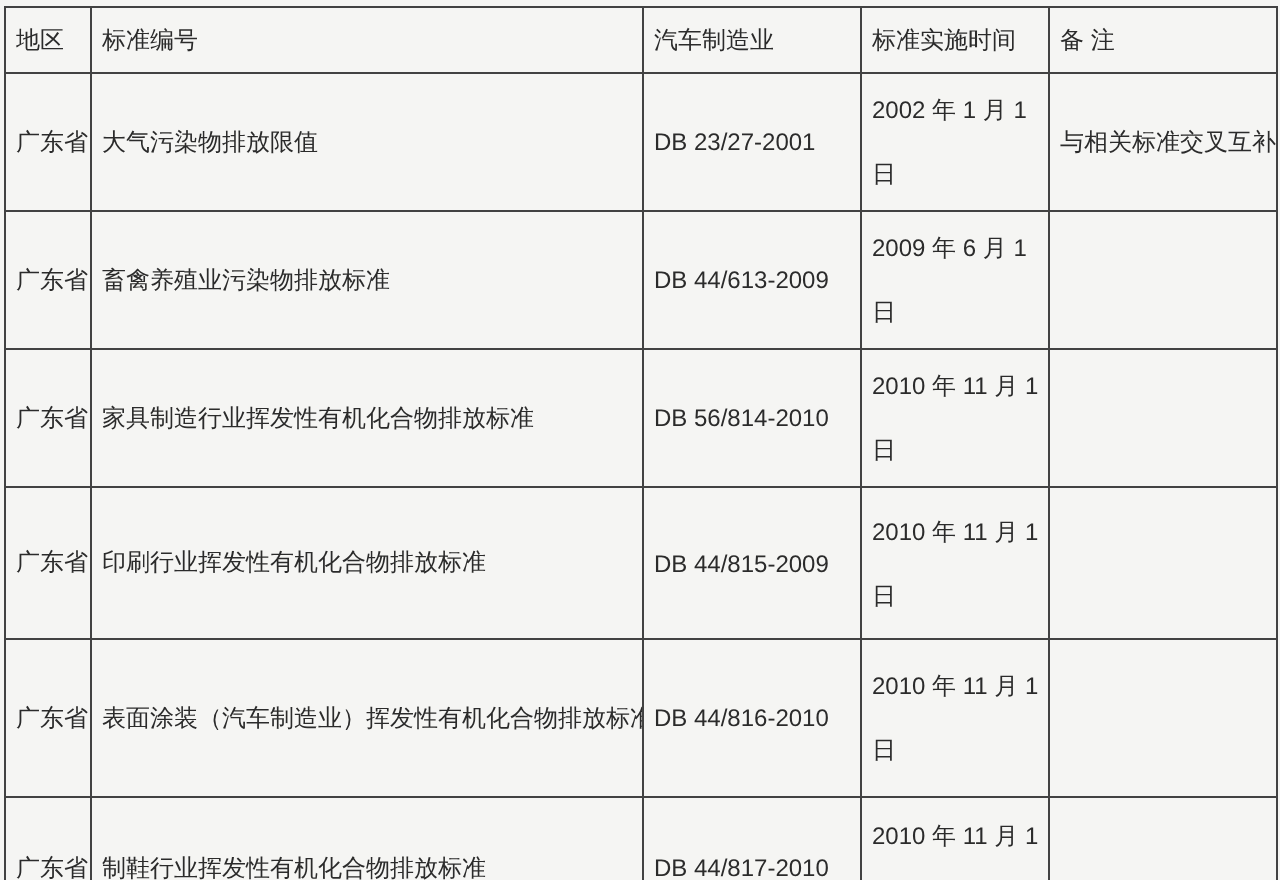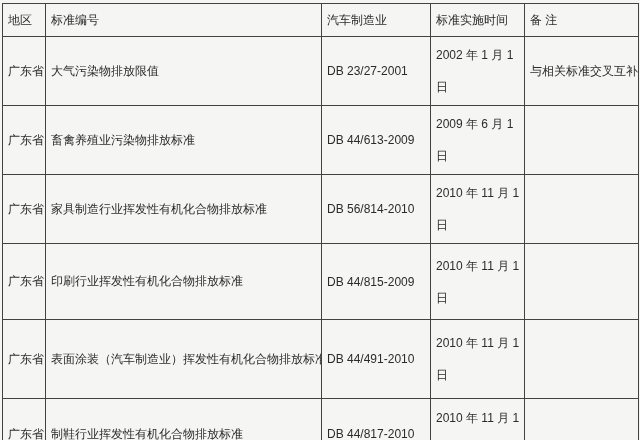--- a/index.html
+++ b/index.html
@@ -92,21 +92,21 @@
       <tr class="h-r3">
         <td class="c-region">广东省</td>
         <td class="c-name">印刷行业挥发性有机化合物排放标准</td>
         <td class="c-number">DB 44/815-2009</td>
         <td class="c-date">2010 年 11 月 1 日</td>
         <td class="c-remark"></td>
       </tr>
       <tr class="h-r4">
         <td class="c-region">广东省</td>
         <td class="c-name">表面涂装（汽车制造业）挥发性有机化合物排放标准</td>
-        <td class="c-number">DB 44/491-2010</td>
+        <td class="c-number">DB 44/816-2010</td>
         <td class="c-date">2010 年 11 月 1 日</td>
         <td class="c-remark"></td>
       </tr>
       <tr class="h-r5">
         <td class="c-region">广东省</td>
         <td class="c-name">制鞋行业挥发性有机化合物排放标准</td>
         <td class="c-number">DB 44/817-2010</td>
         <td class="c-date">2010 年 11 月 1 日</td>
         <td class="c-remark"></td>
       </tr>

